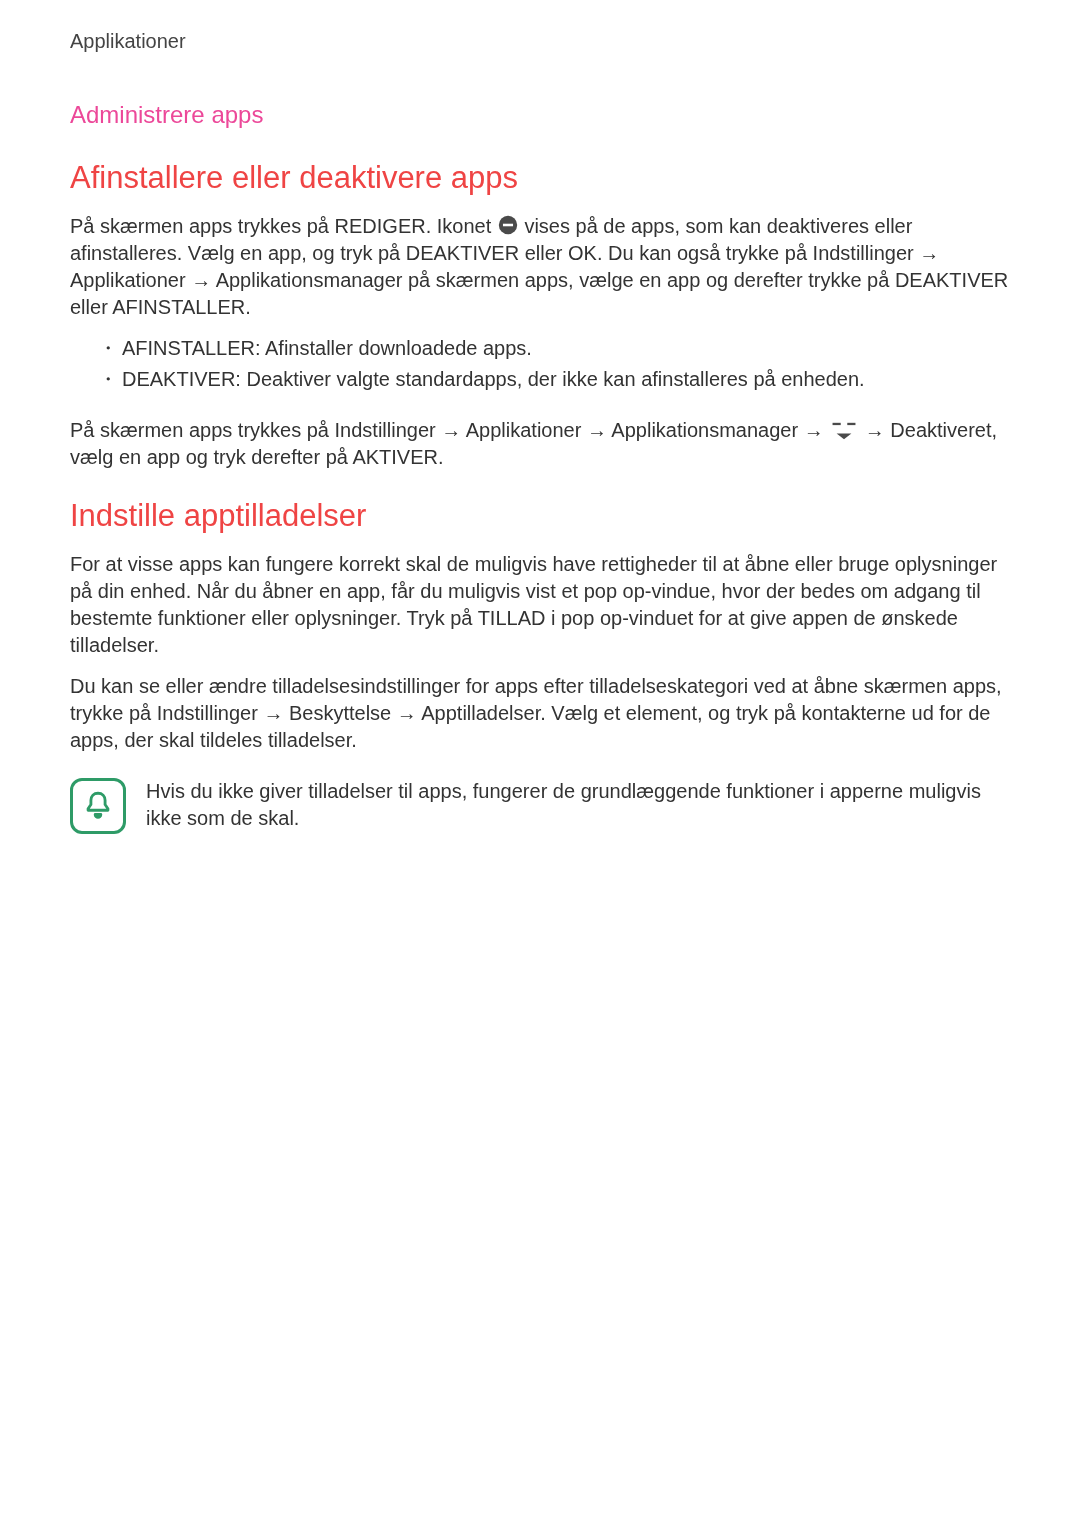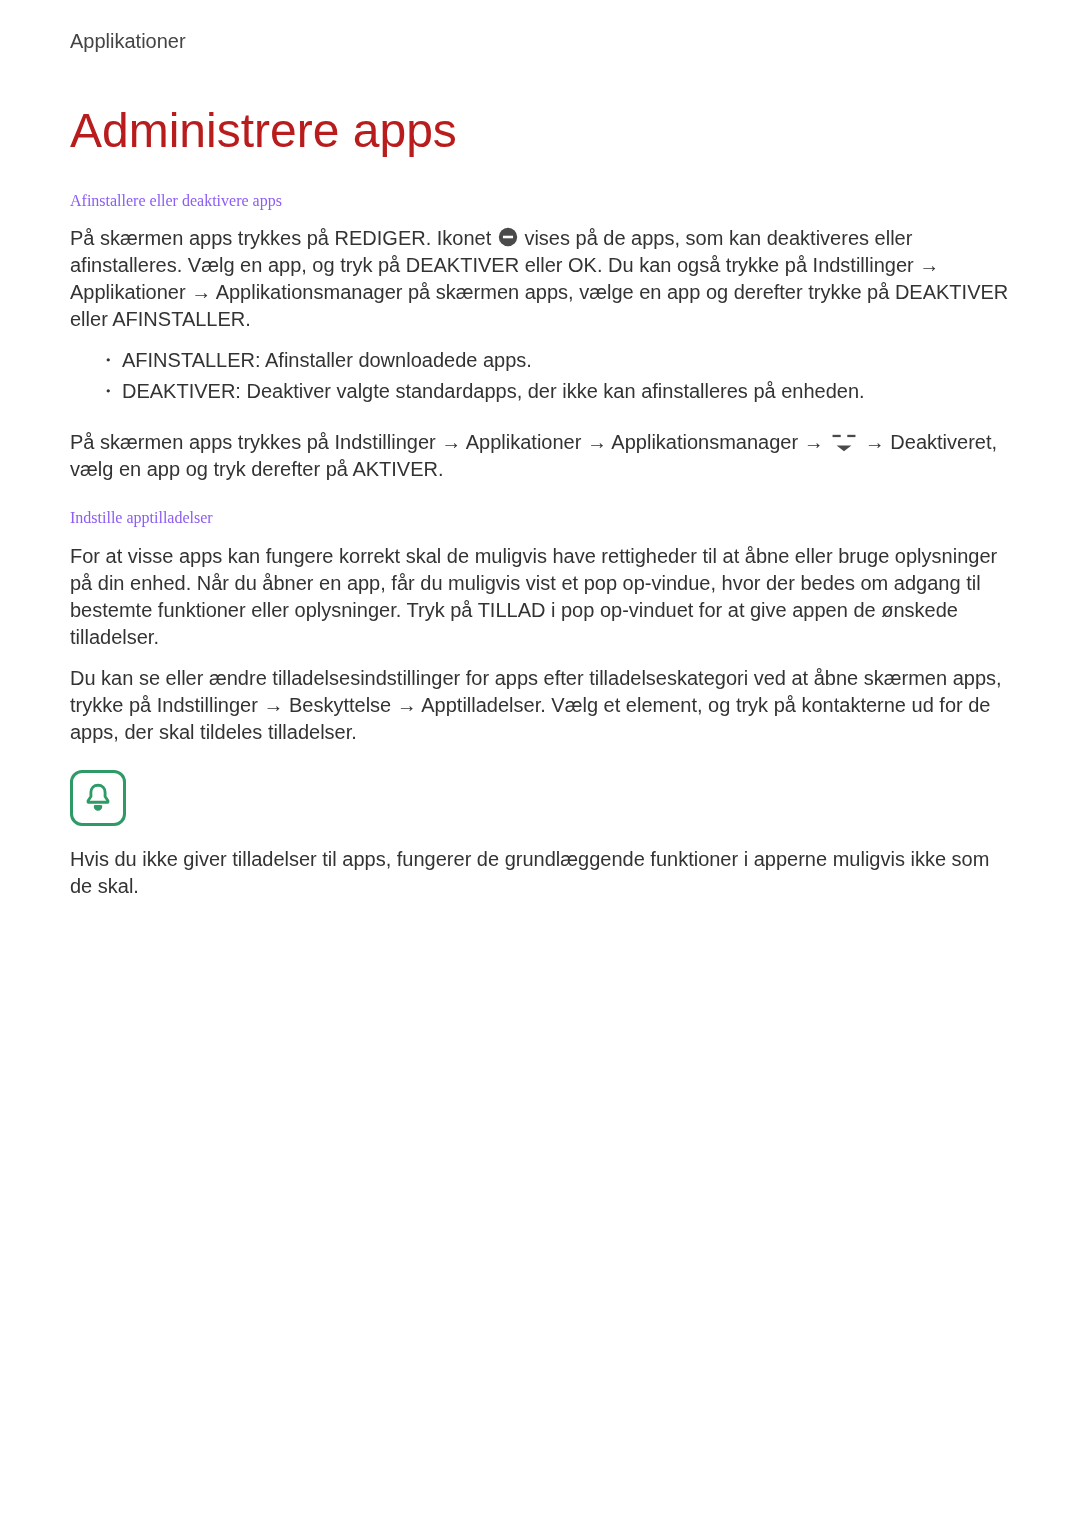--- a/index.html
+++ b/index.html
@@ -17,52 +17,50 @@
     padding: 28px 70px 0 70px;
     position: relative;
     border-radius: 28px;
   }
   .crumb {
     font-size: 20px;
     color: #444;
     margin-bottom: 44px;
   }
   h1 {
-    font-size: 48px;
+    font-size: 24px;
     font-weight: 400;
-    color: #b91c1c;
+    color: #ec4899;
     margin: 0 0 26px 0;
   }
   h2 {
-    font-size: 16px;
+    font-size: 31px;
     font-weight: 400;
-    color: #8b5cf6;
+    color: #ef4444;
     margin: 0 0 14px 0;
-    font-family: Liberation Serif, serif;
   }
   p {
     margin: 0 0 14px 0;
   }
   .bullets {
     margin: 8px 0 20px 0;
   }
   .bullet {
     margin: 4px 0 4px 28px;
   }
   .bullet::before {
     content: "・";
     color: #333;
     margin-right: 4px;
   }
   .section { margin-bottom: 24px; }
   .note {
     display: flex;
     align-items: flex-start;
     gap: 20px;
-    flex-direction: column;
   }
   .note-icon {
     width: 56px;
     height: 56px;
     flex: 0 0 56px;
     border-radius: 12px;
     border: 3px solid #2e9b67;
     box-sizing: border-box;
     display: flex;
     align-items: center;

